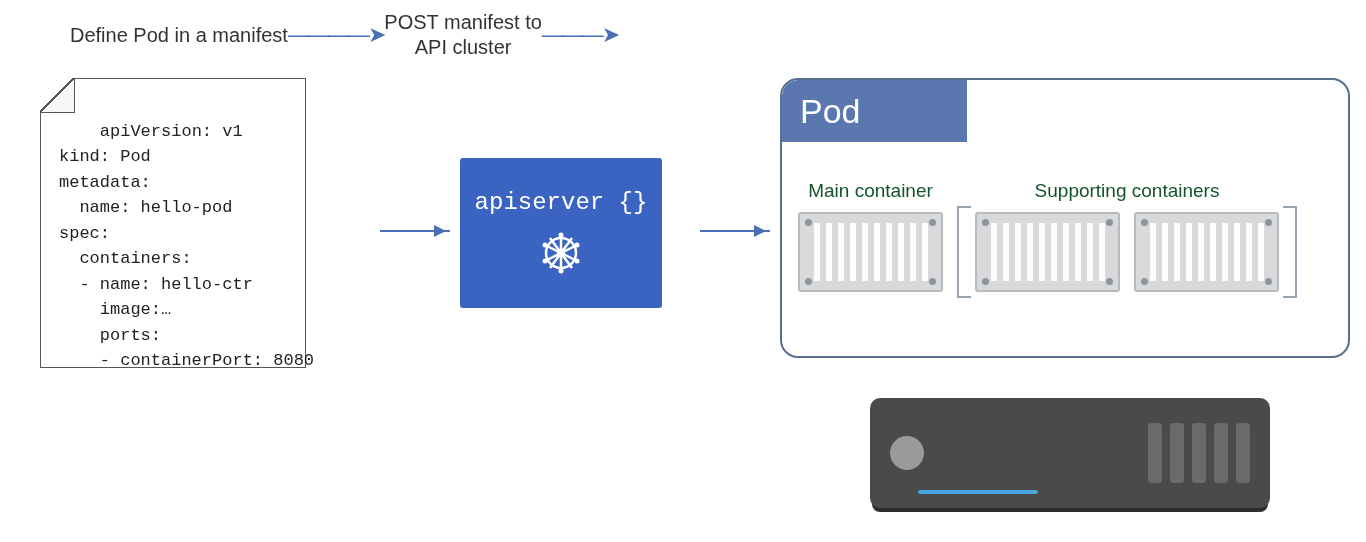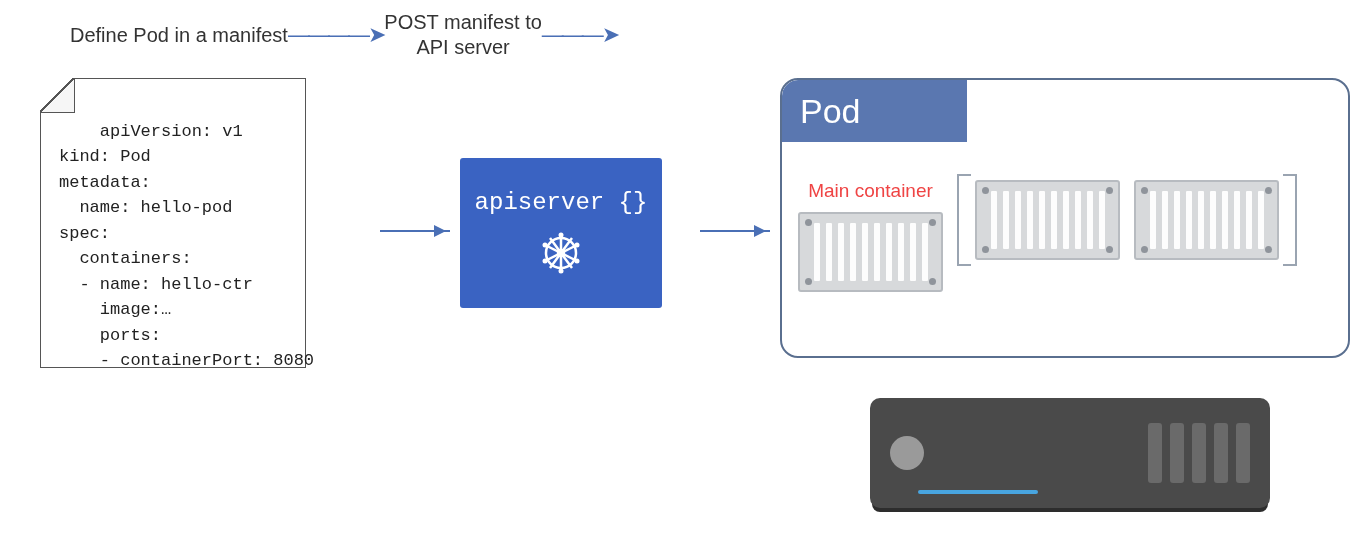--- a/index.html
+++ b/index.html
@@ -102,21 +102,21 @@
     border-radius: 16px 0 0 0;
   }
   .pod-content {
     position: absolute;
     left: 16px; right: 16px; top: 100px;
     display: flex;
     align-items: flex-start;
     gap: 14px;
   }
   .col { display:flex; flex-direction:column; align-items:center; gap:10px; }
-  .col-label { font-size: 19px; color: #ef4444; }
+  .col-label { font-size: 19px; color: #14532d; }
   .supporting-group {
     position: relative;
     display: flex;
     gap: 14px;
     padding: 0 18px;
   }
   .bracket {
     position: absolute;
     top: -6px; bottom: -6px;
     width: 14px;
@@ -207,21 +207,21 @@
   .fa1 { left: 360px; top: 152px; width: 70px; }
   .fa2 { left: 680px; top: 152px; width: 70px; }
 </style>
 </head>
 <body>
 
 <div class="steps-row">
   <span class="step-text">Define Pod in a manifest</span>
   <span class="step-arrow long">————➤</span>
   <span class="step-text">POST manifest to
-API server</span>
+API cluster</span>
   <span class="step-arrow">———➤</span>
 </div>
 
 <div class="diagram-row">
 
   <div class="manifest">
     <span>apiVersion: v1
 kind: Pod
 metadata:
   name: hello-pod
@@ -276,20 +276,21 @@
             <span class="bar"></span>
             <span class="bar"></span>
             <span class="bar"></span>
             <span class="bar"></span>
             <span class="bar"></span>
           <span class="dot-bl"></span>
             <span class="dot-br"></span>
         </div>
       </div>
       <div class="col">
+        <span class="col-label">Supporting containers</span>
         <div class="supporting-group">
           <span class="bracket left"></span>
           <div class="container-icon">
             <span class="bar"></span>
               <span class="bar"></span>
               <span class="bar"></span>
               <span class="bar"></span>
               <span class="bar"></span>
               <span class="bar"></span>
               <span class="bar"></span>

